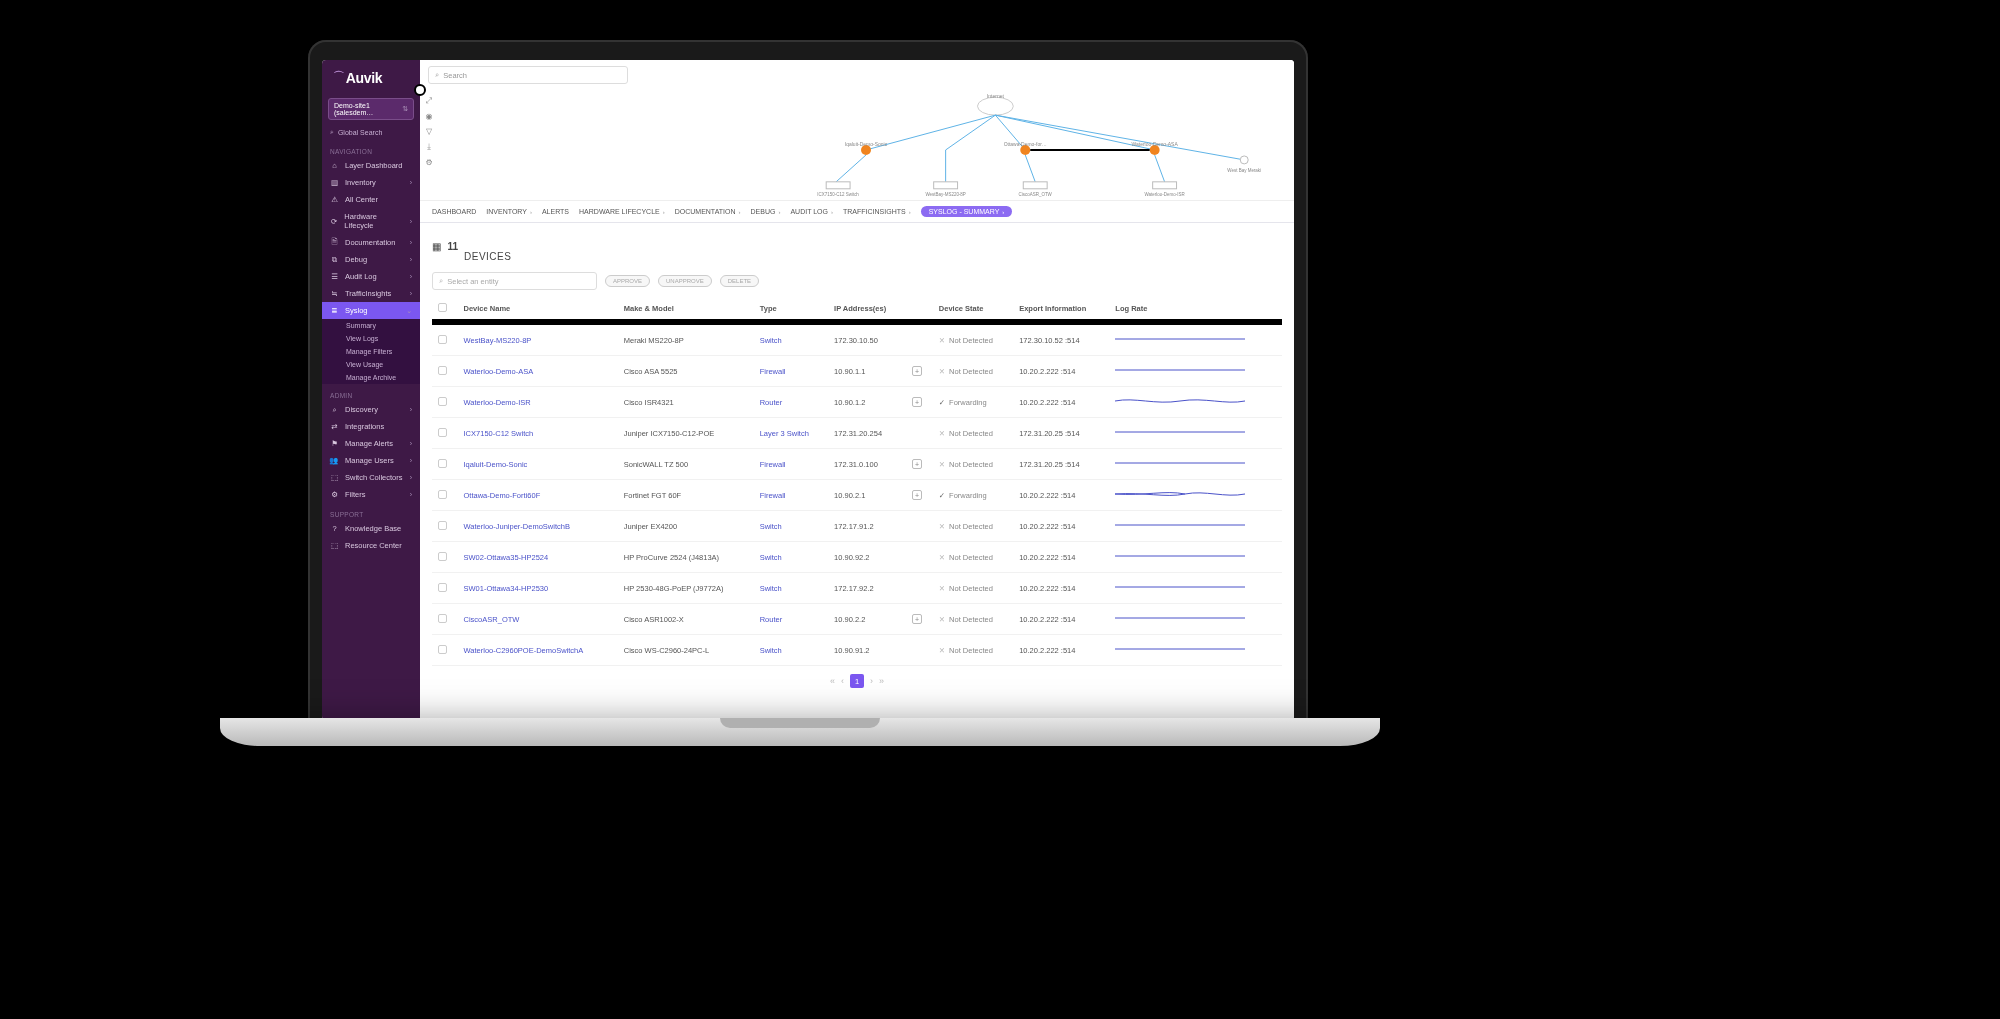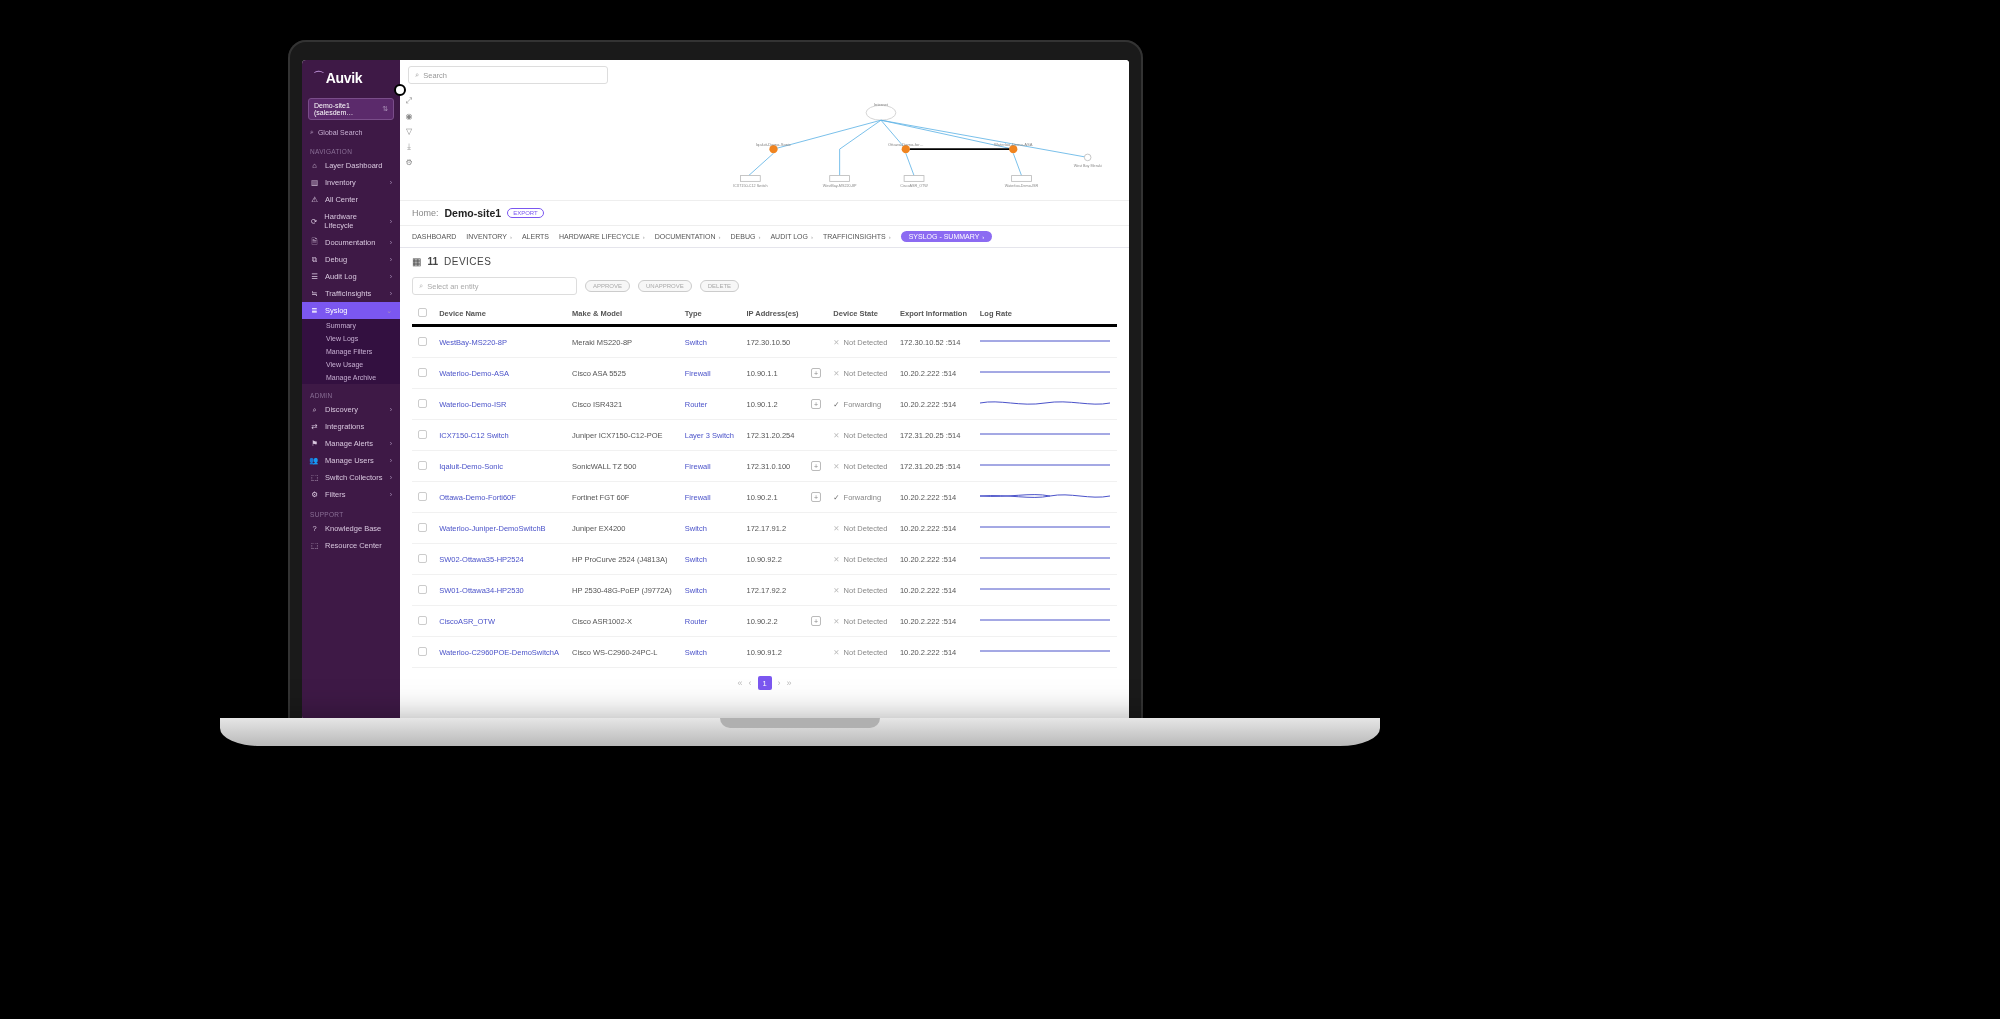--- a/index.html
+++ b/index.html
@@ -6,22 +6,22 @@
   body {
     font-family: -apple-system, BlinkMacSystemFont, "Segoe UI", Arial, sans-serif;
     background: #000;
     width: 2000px;
     height: 1019px;
     overflow: hidden;
     position: relative;
   }
   .laptop-frame {
     position: absolute;
-    left: 288px; top: 40px;
-    width: 855px; height: 680px;
+    left: 308px; top: 40px;
+    width: 1000px; height: 680px;
     background: #1a1a1a;
     border-radius: 18px 18px 0 0;
     padding: 20px 14px 0 14px;
     box-shadow: inset 0 0 0 2px #333;
   }
   .laptop-base {
     position: absolute;
     left: 220px; top: 718px;
     width: 1160px; height: 28px;
     background: linear-gradient(#e6e6e6,#b9b9b9);
@@ -210,21 +210,21 @@
     flex:1;
     overflow:auto;
   }
   .devices-header {
     display:flex; align-items:center; gap:6px;
     font-size:10px;
     color:#444;
     padding-bottom:6px;
   }
   .devices-header .count { font-weight:700;}
-  .devices-header .label { letter-spacing:.5px;}
+  .devices-header .label { letter-spacing:.5px;margin-top:20px;}
   .entity-row {
     display:flex; align-items:center; gap:8px;
     margin: 4px 0 8px 0;
   }
   .entity-search {
     border:1px solid #ddd;
     border-radius:3px;
     padding:3px 6px;
     width:165px;
     display:flex; align-items:center; gap:4px;
@@ -242,21 +242,21 @@
   table.devices {
     width:100%;
     border-collapse: collapse;
     font-size:7.5px;
   }
   table.devices th {
     text-align:left;
     color:#555;
     font-weight:600;
     padding:5px 6px;
-    border-bottom:3px solid #000000;
+    border-bottom:6px solid #000000;
   }
   table.devices td {
     padding:7px 6px;
     border-bottom:1px solid #f1f1f1;
     color:#555;
     vertical-align: middle;
   }
   .cell-link { color:#4a52c9; cursor:pointer; }
   .checkbox {
     width:9px;height:9px;border:1px solid #ccc;border-radius:2px;
@@ -488,25 +488,20 @@
             <text x="720" y="56" font-size="5" fill="#888" text-anchor="middle">Waterloo-Demo-ASA</text>
             <text x="402" y="106" font-size="4.5" fill="#888" text-anchor="middle">ICX7150-C12 Switch</text>
             <text x="510" y="106" font-size="4.5" fill="#888" text-anchor="middle">WestBay-MS220-8P</text>
             <text x="600" y="106" font-size="4.5" fill="#888" text-anchor="middle">CiscoASR_OTW</text>
             <text x="730" y="106" font-size="4.5" fill="#888" text-anchor="middle">Waterloo-Demo-ISR</text>
             <text x="810" y="82" font-size="4.5" fill="#888" text-anchor="middle">West Bay Meraki</text>
           </svg>
         </div>
       </div>
 
-      <div class="page-header">
-        <span class="pre">Home:</span>
-        <span class="title">Demo-site1</span>
-        <span class="export-btn">EXPORT</span>
-      </div>
 
       <div class="tabs-row" id="tabs-row">
 
       <span class="tab">DASHBOARD</span>
           <span class="tab">INVENTORY <span class="tab-chev">›</span></span>
           <span class="tab">ALERTS</span>
           <span class="tab">HARDWARE LIFECYCLE <span class="tab-chev">›</span></span>
           <span class="tab">DOCUMENTATION <span class="tab-chev">›</span></span>
           <span class="tab">DEBUG <span class="tab-chev">›</span></span>
           <span class="tab">AUDIT LOG <span class="tab-chev">›</span></span>

